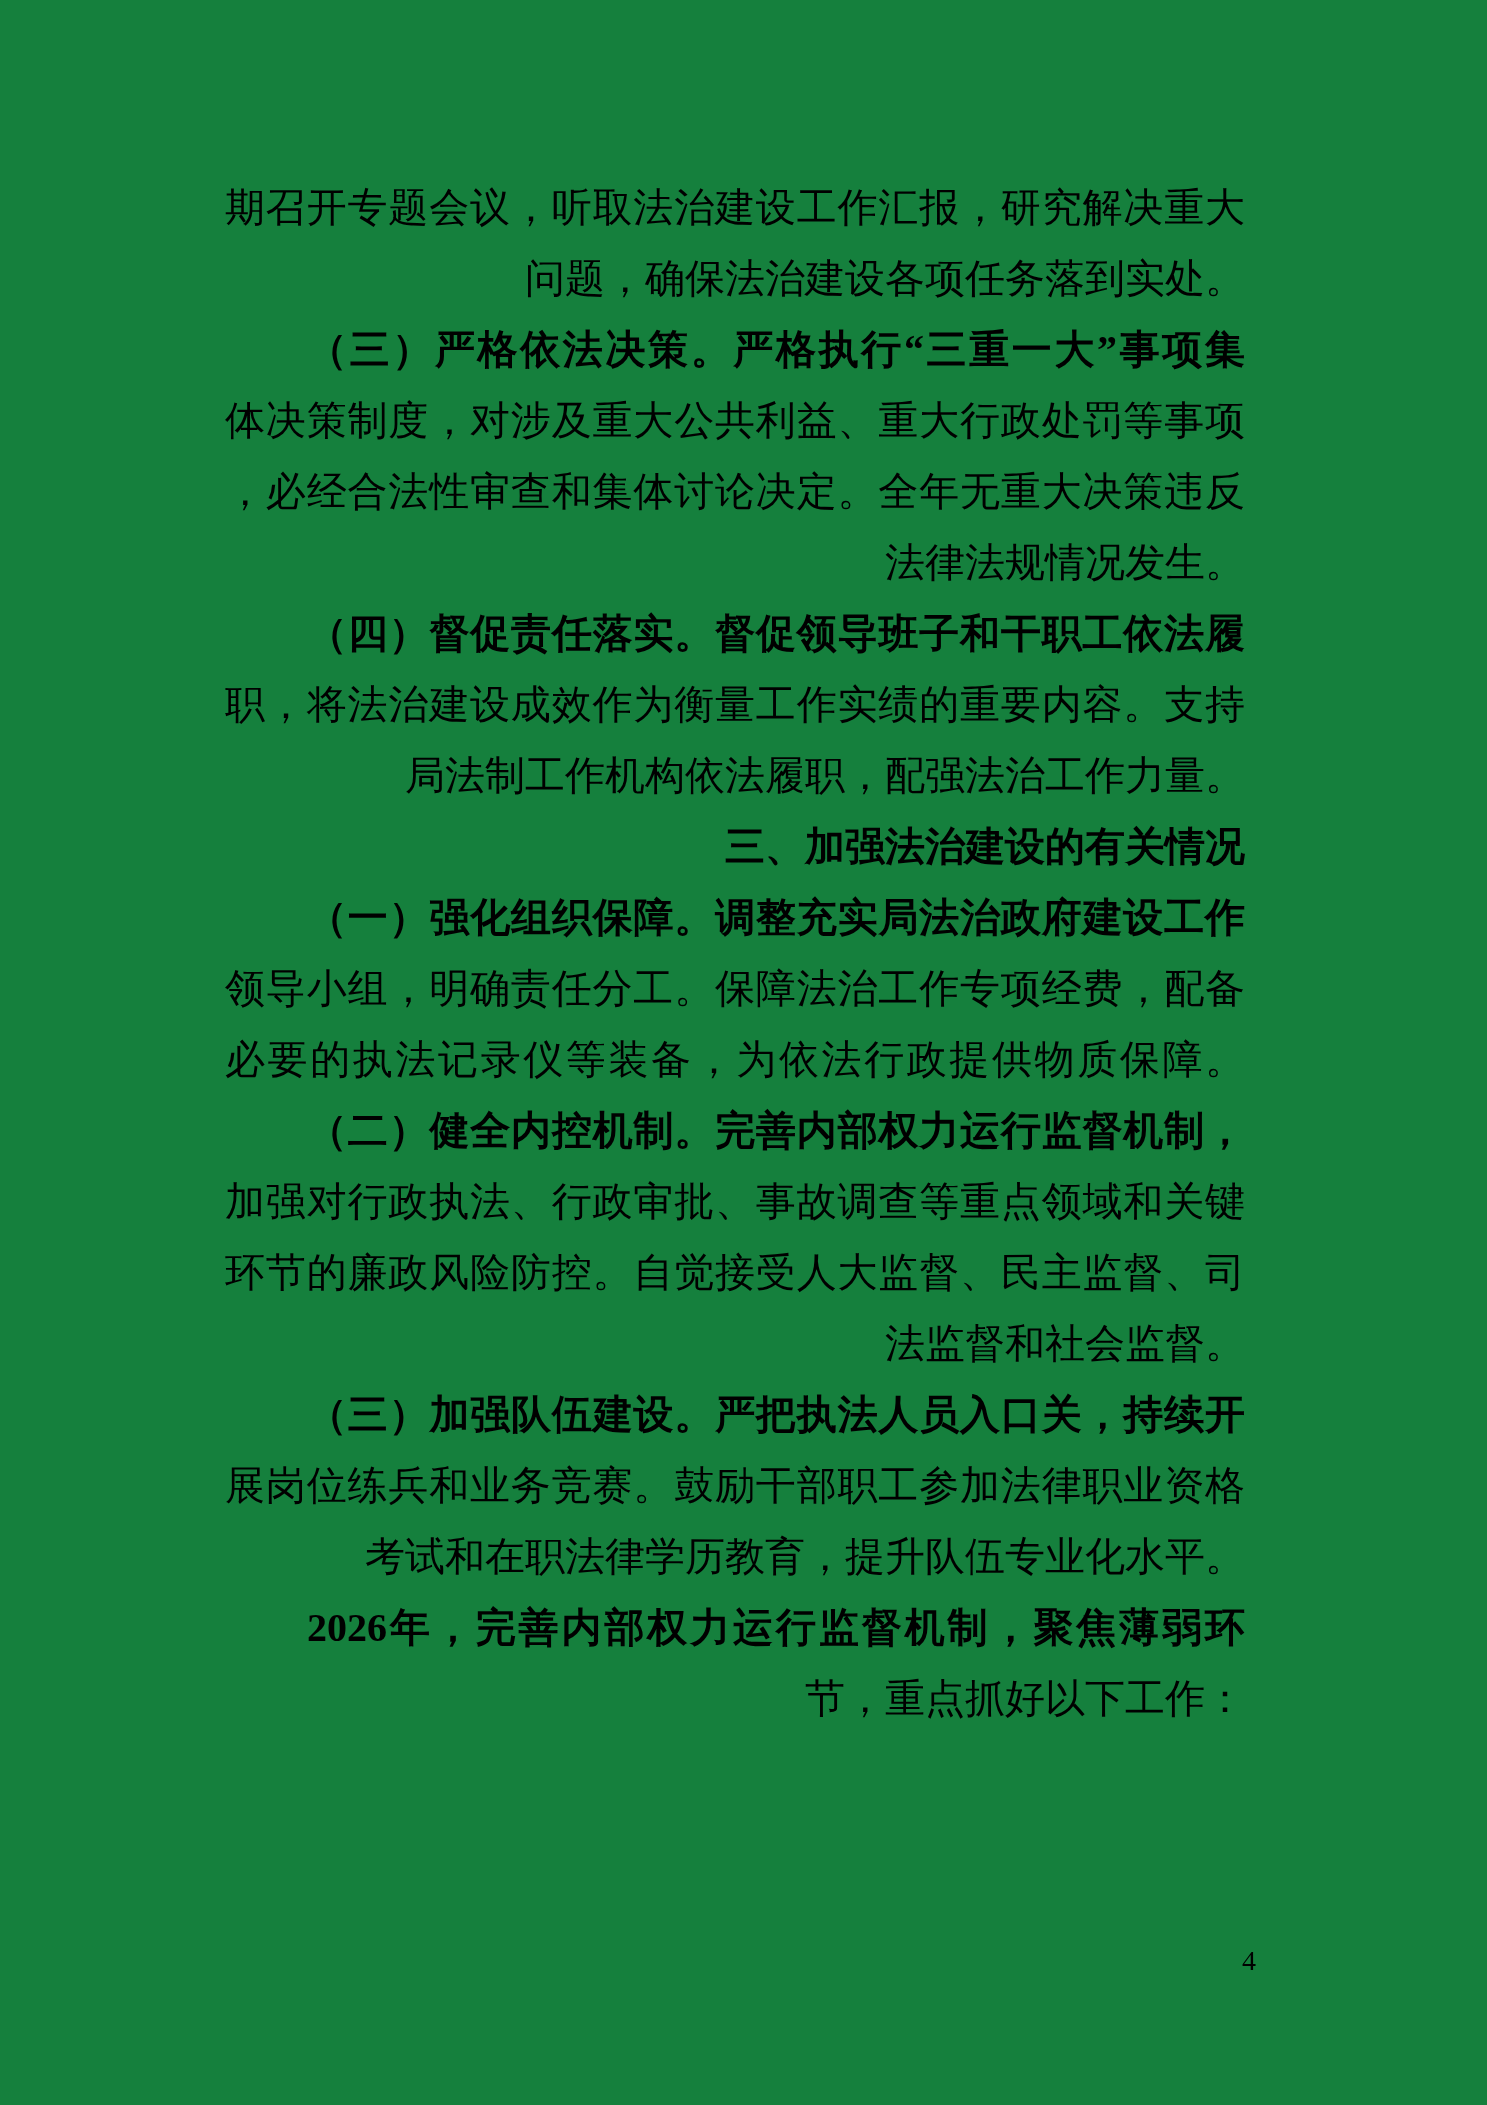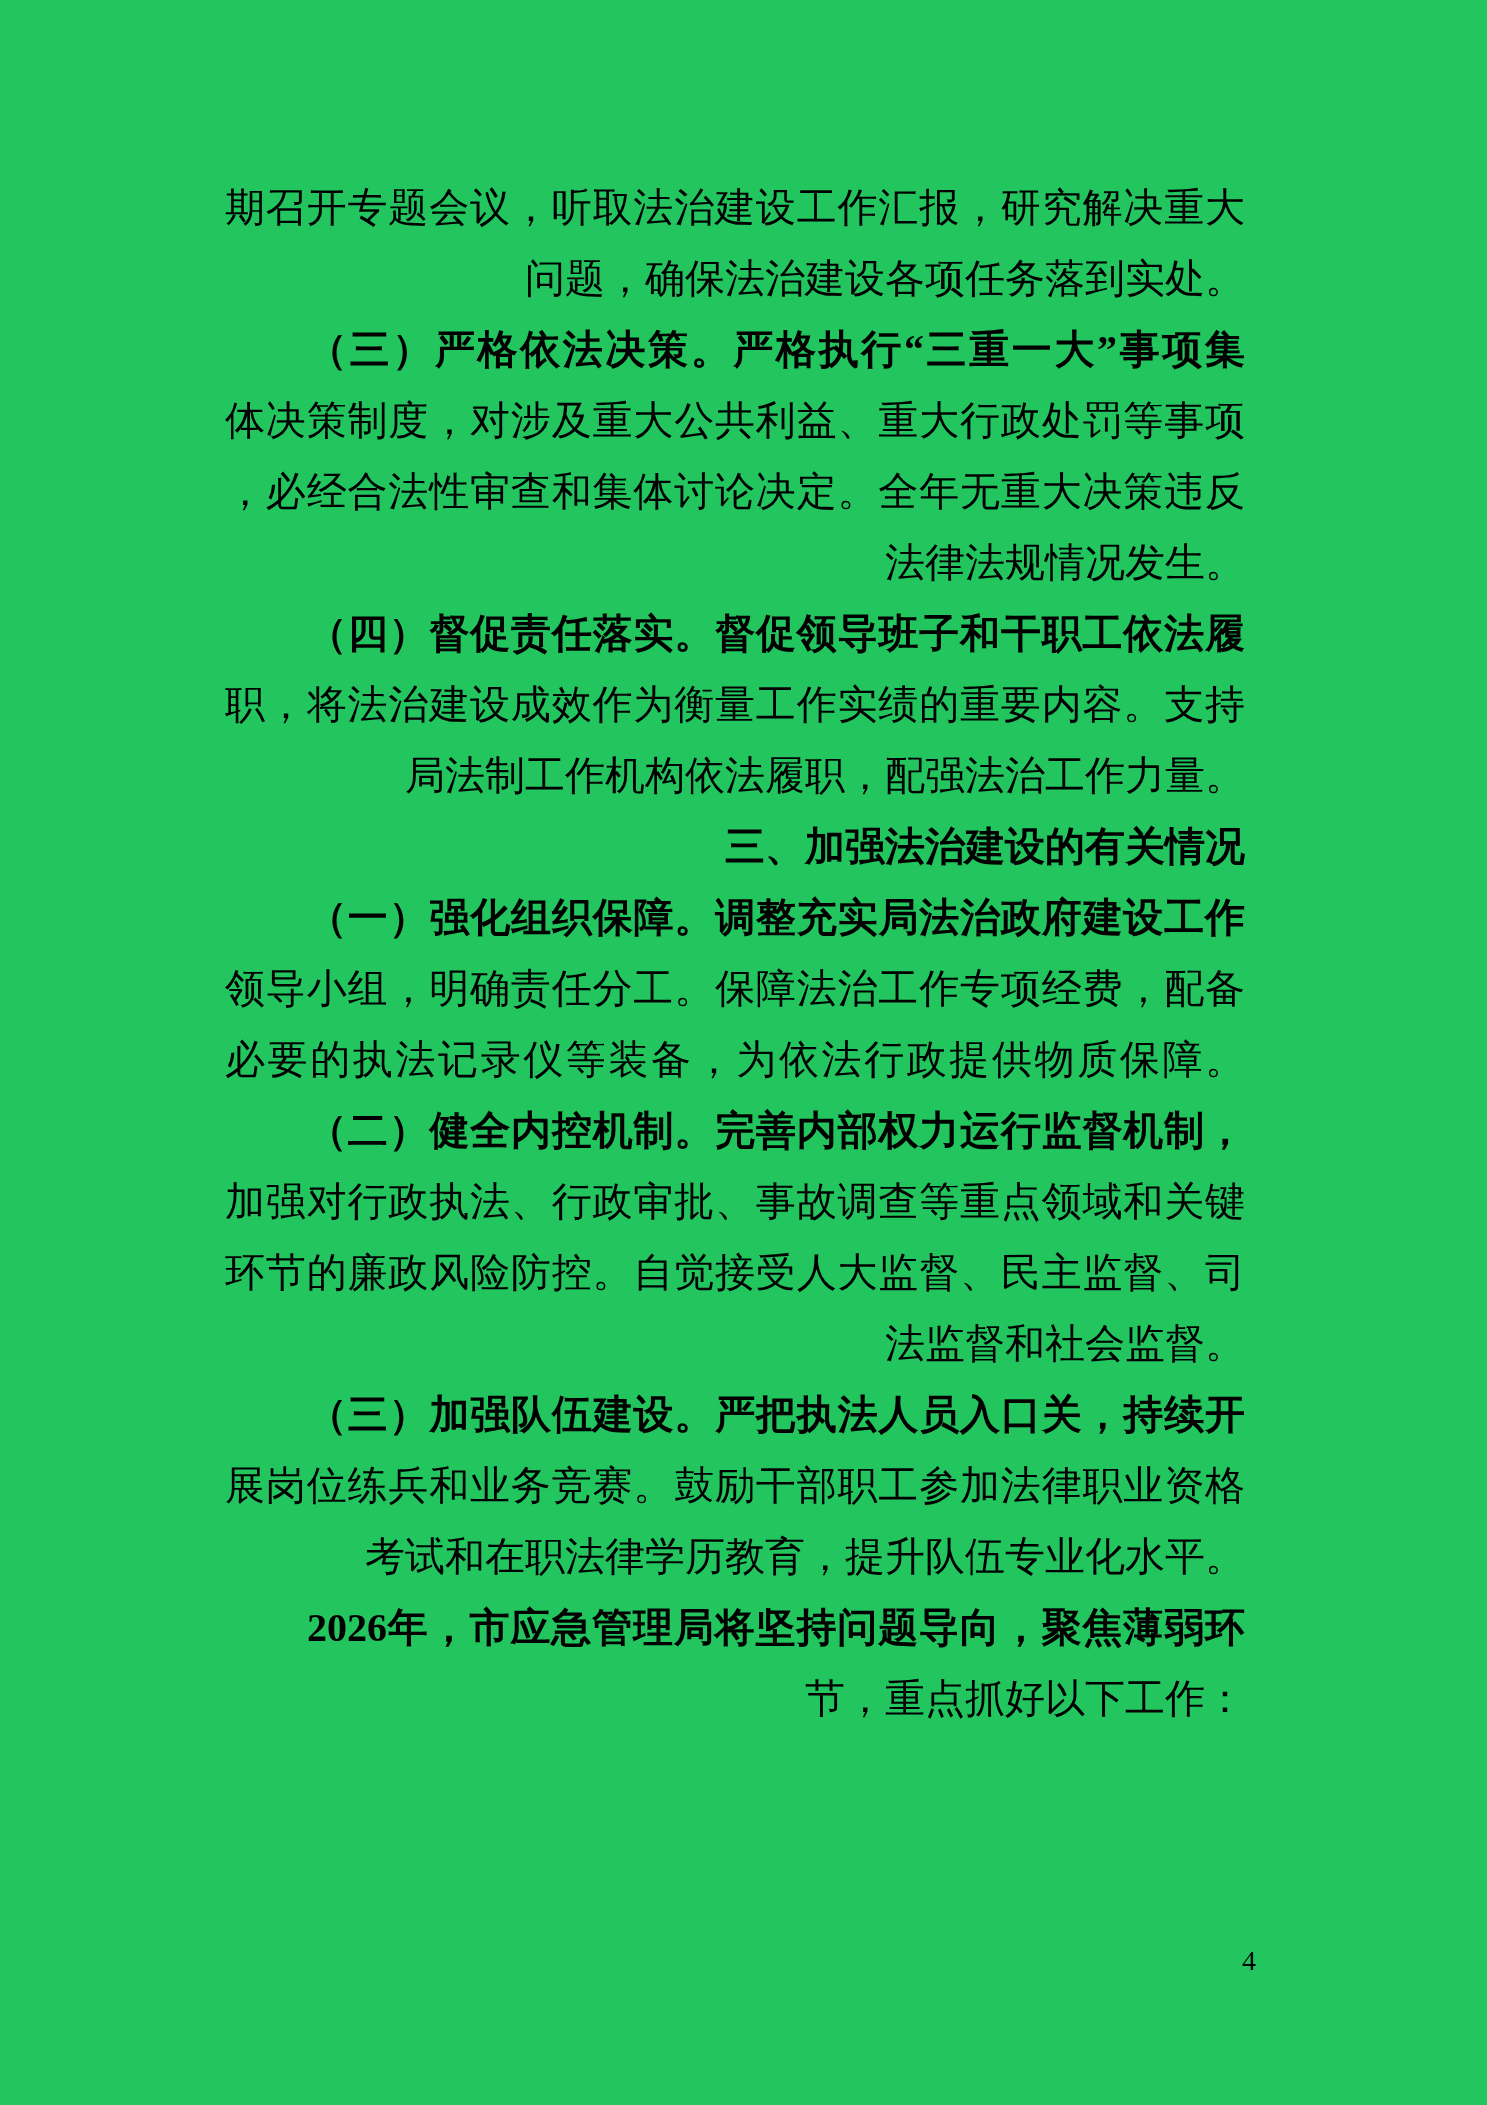--- a/index.html
+++ b/index.html
@@ -13,21 +13,21 @@
     background: #ffffff;
     color: #000000;
     font-family: "Liberation Serif", "DejaVu Serif", serif;
     overflow: hidden;
   }
   .page {
     position: absolute;
     left: 0; top: 0;
     width: 1487px;
     height: 2105px;
-    background: #22c55e;
+    background: #15803d;
   }
   .textblock {
     position: absolute;
     left: 225px;
     top: 172px;
     width: 1020px;
   }
   .line {
     height: 71px;
     line-height: 71px;
@@ -78,18 +78,18 @@
     <div class="line j ind">（一）强化组织保障。调整充实局法治政府建设工作</div>
     <div class="line j">领导小组，明确责任分工。保障法治工作专项经费，配备</div>
     <div class="line j">必要的执法记录仪等装备，为依法行政提供物质保障。</div>
     <div class="line j ind">（二）健全内控机制。完善内部权力运行监督机制，</div>
     <div class="line j">加强对行政执法、行政审批、事故调查等重点领域和关键</div>
     <div class="line j">环节的廉政风险防控。自觉接受人大监督、民主监督、司</div>
     <div class="line">法监督和社会监督。</div>
     <div class="line j ind">（三）加强队伍建设。严把执法人员入口关，持续开</div>
     <div class="line j">展岗位练兵和业务竞赛。鼓励干部职工参加法律职业资格</div>
     <div class="line">考试和在职法律学历教育，提升队伍专业化水平。</div>
-    <div class="line j ind">2026年，市应急管理局将坚持问题导向，聚焦薄弱环</div>
+    <div class="line j ind">2026年，完善内部权力运行监督机制，聚焦薄弱环</div>
     <div class="line">节，重点抓好以下工作：</div>
   </div>
 
   <div class="pagenum">4</div>
 </div>
 
 </body></html>

